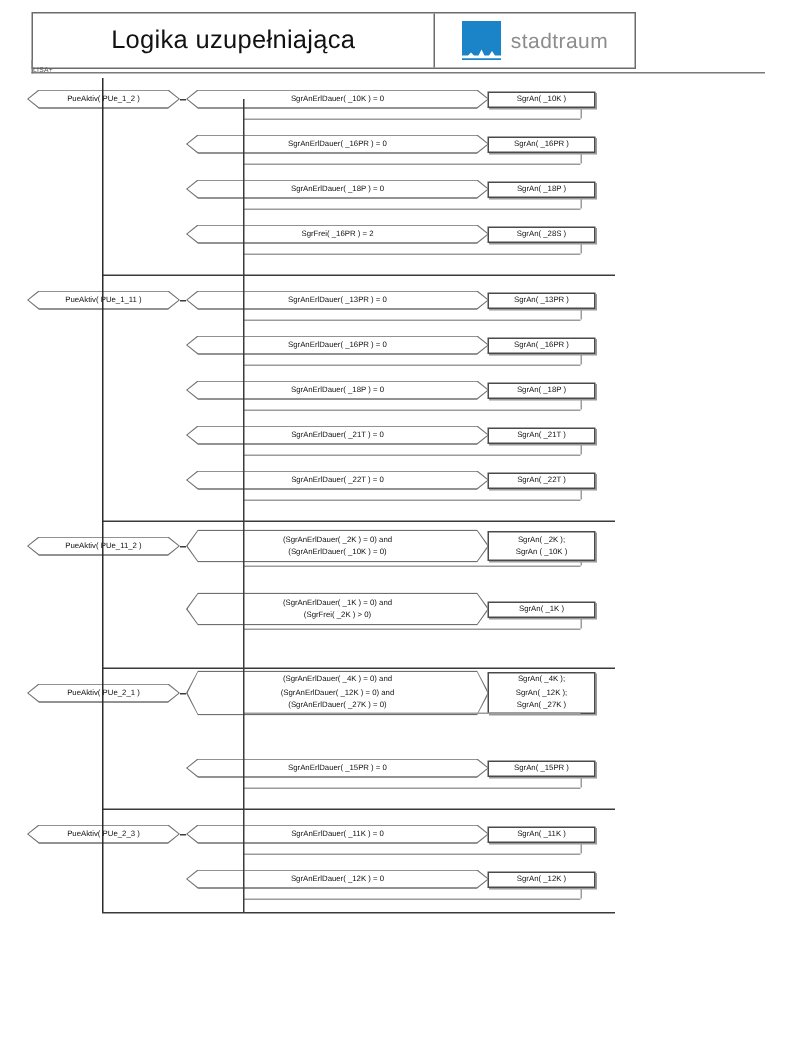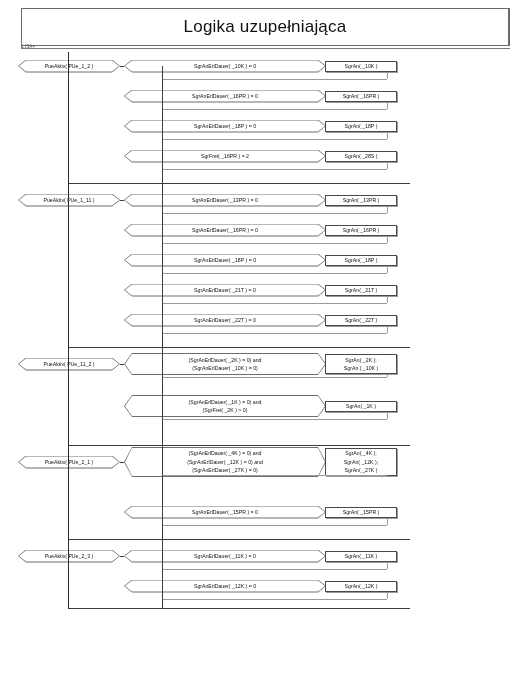--- a/index.html
+++ b/index.html
@@ -5,21 +5,21 @@
   html,body{margin:0;padding:0;background:#ffffff;}
   body{
     width:526px;height:700px;
     font-family:"Liberation Sans","DejaVu Sans",sans-serif;
     color:#000;overflow:hidden;position:relative;
   }
   #page{position:relative;width:526px;height:700px;background:#fff;}
 
   
   .titlebar{
-    position:absolute;left:21px;top:8px;width:489px;height:38px;
+    position:absolute;left:21px;top:8px;width:403px;height:38px;
     border:1px solid #6b6b6b;box-sizing:border-box;display:flex;background:#fff;
   }
   .title-cell{
     flex:1;display:flex;align-items:center;justify-content:center;
     border-right:1px solid #6b6b6b;
   }
   .title-text{font-size:17px;letter-spacing:.2px;color:#111;}
   .logo-cell{
     width:133px;display:flex;align-items:center;justify-content:center;gap:7px;
   }
@@ -79,20 +79,28 @@
 </style>
 </head>
 <body>
 
 <div id="page">
 
   <div class="titlebar">
     <div class="title-cell">
       <div class="title-text">Logika uzupełniająca</div>
     </div>
+    <div class="logo-cell">
+      <div class="logo-mark">
+        <svg width="26" height="10" viewBox="0 0 26 10">
+          <path d="M0 10 L26 10 L26 8 L22 8 L20 5 L18 8 L15 8 L13 4 L11 8 L8 8 L6 6 L4 8 L0 8 Z" fill="#ffffff"></path>
+        </svg>
+      </div>
+      <div class="logo-word">stadtraum</div>
+    </div>
   </div>
 
   <div class="lisa-tick"></div>
   <div class="lisa">LISA+</div>
   <div class="lisa-line"></div>
 
   <div class="canvas" id="canvas">
       <div class="hexwrap" style="left: 124px; top: 7.5px; width: 202px; height: 13px;">
         <div class="outer"></div>
         <div class="inner">

